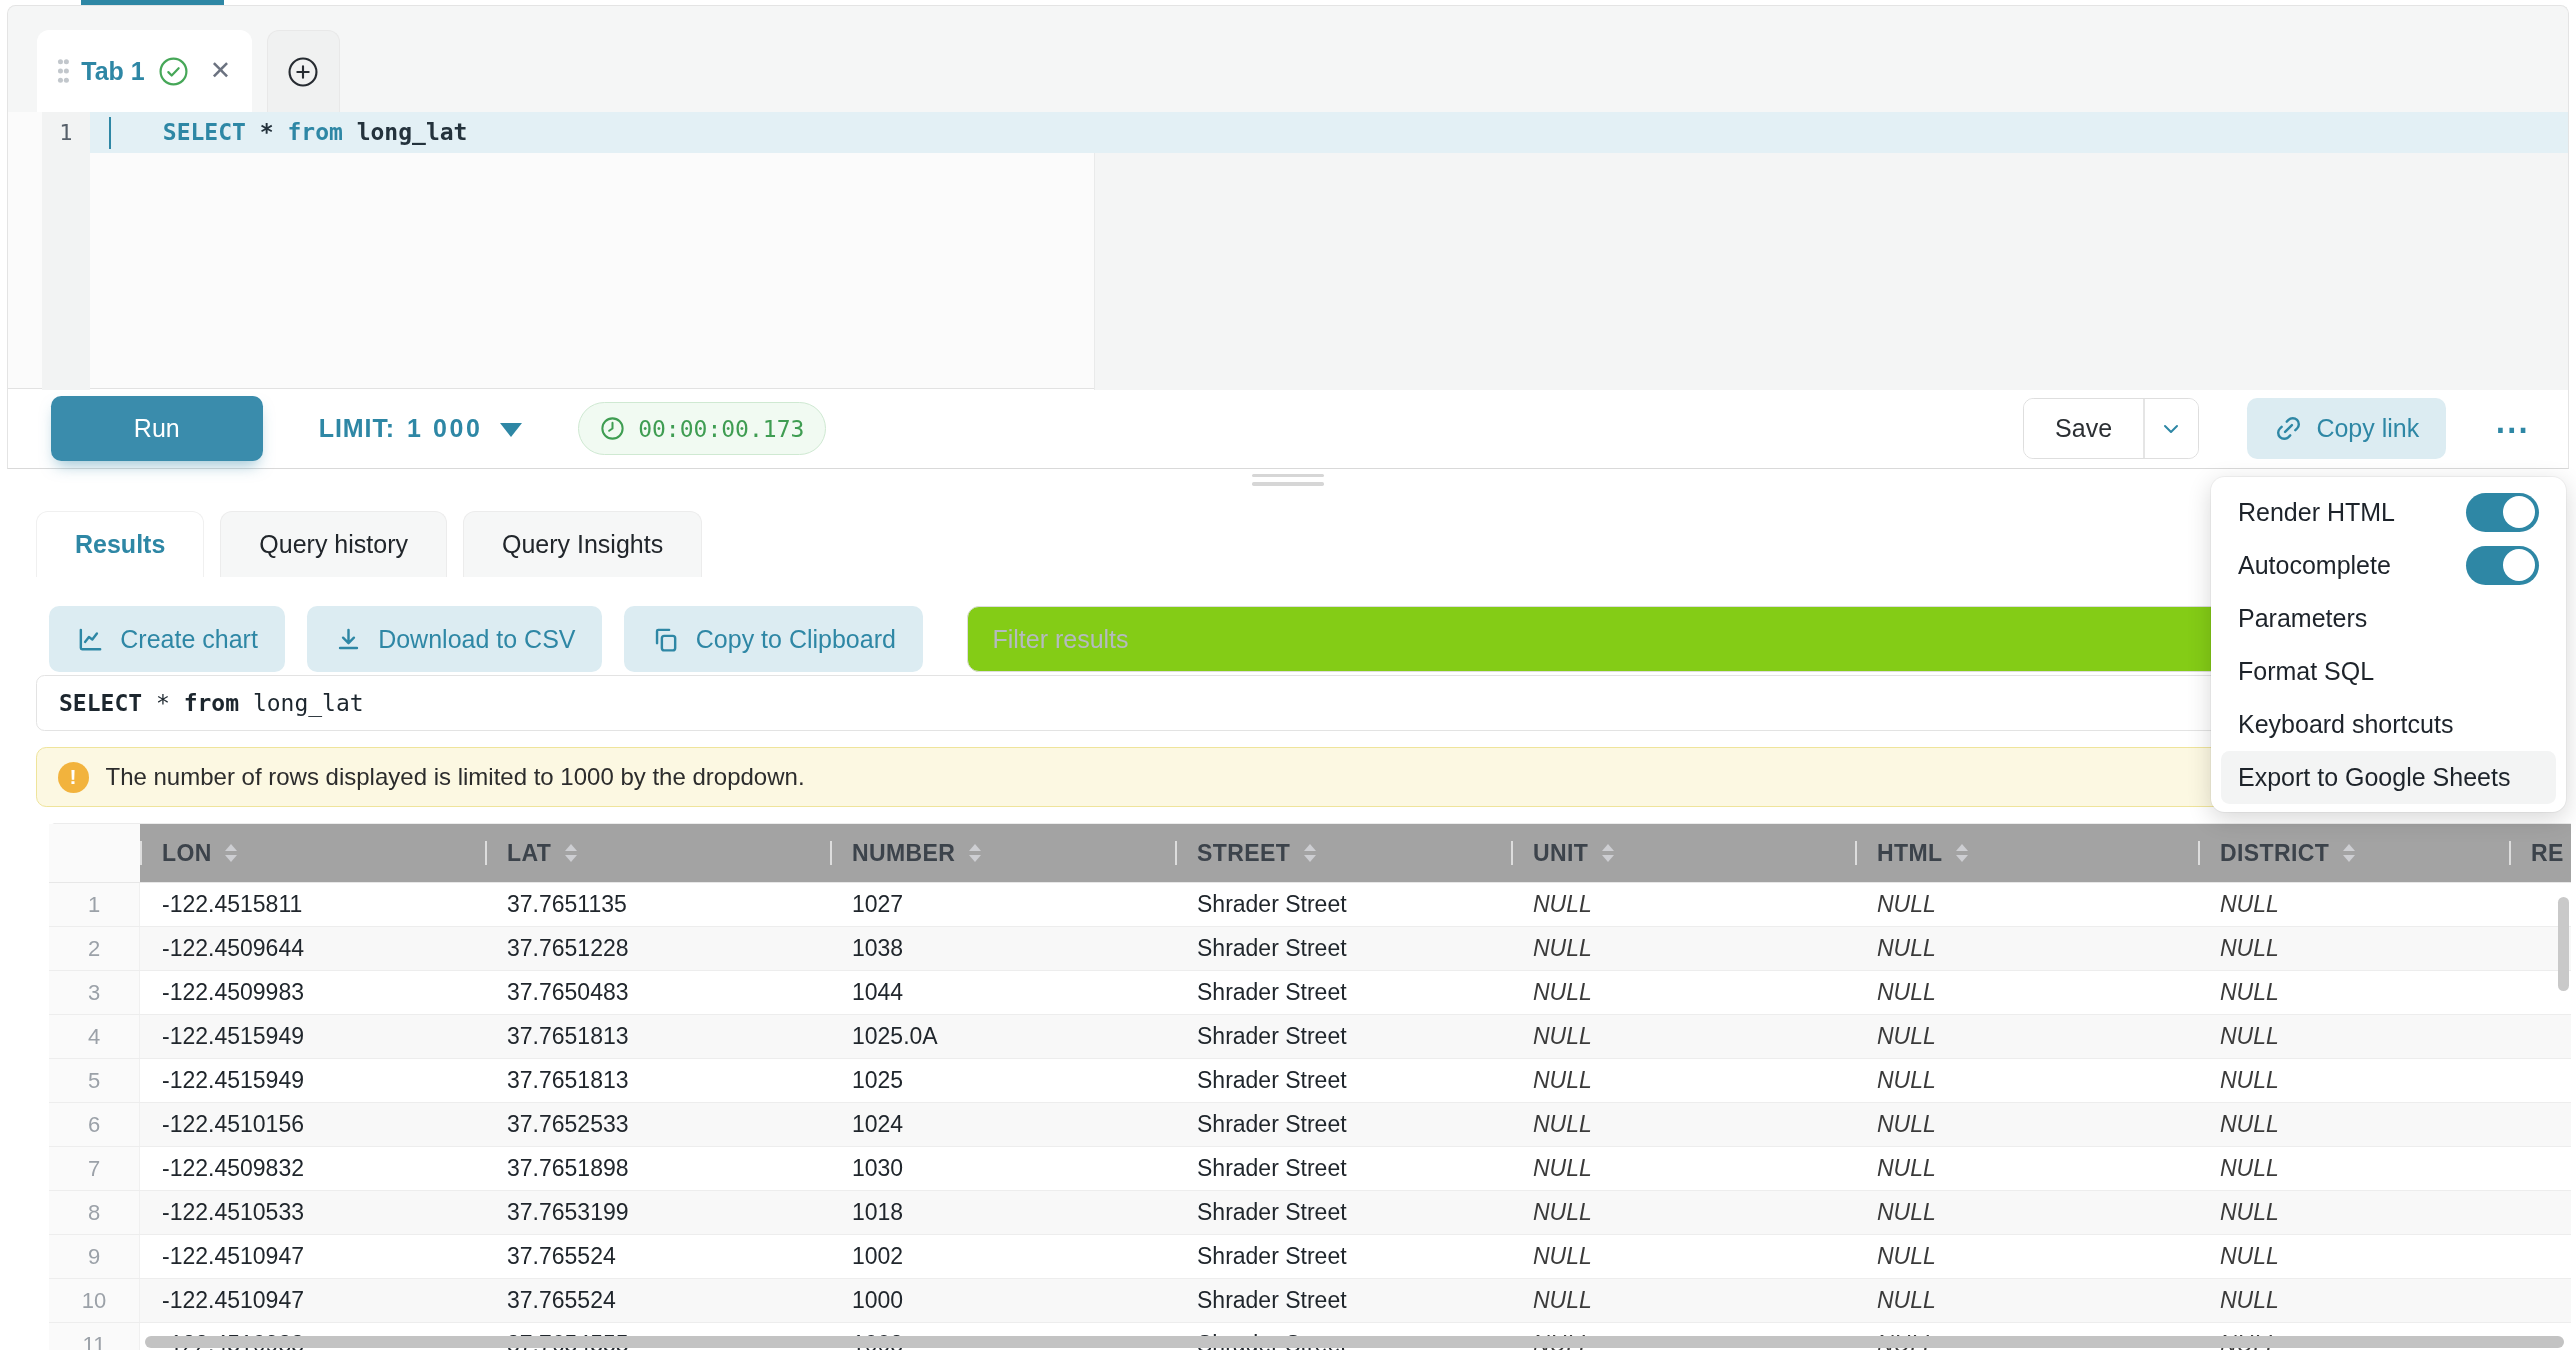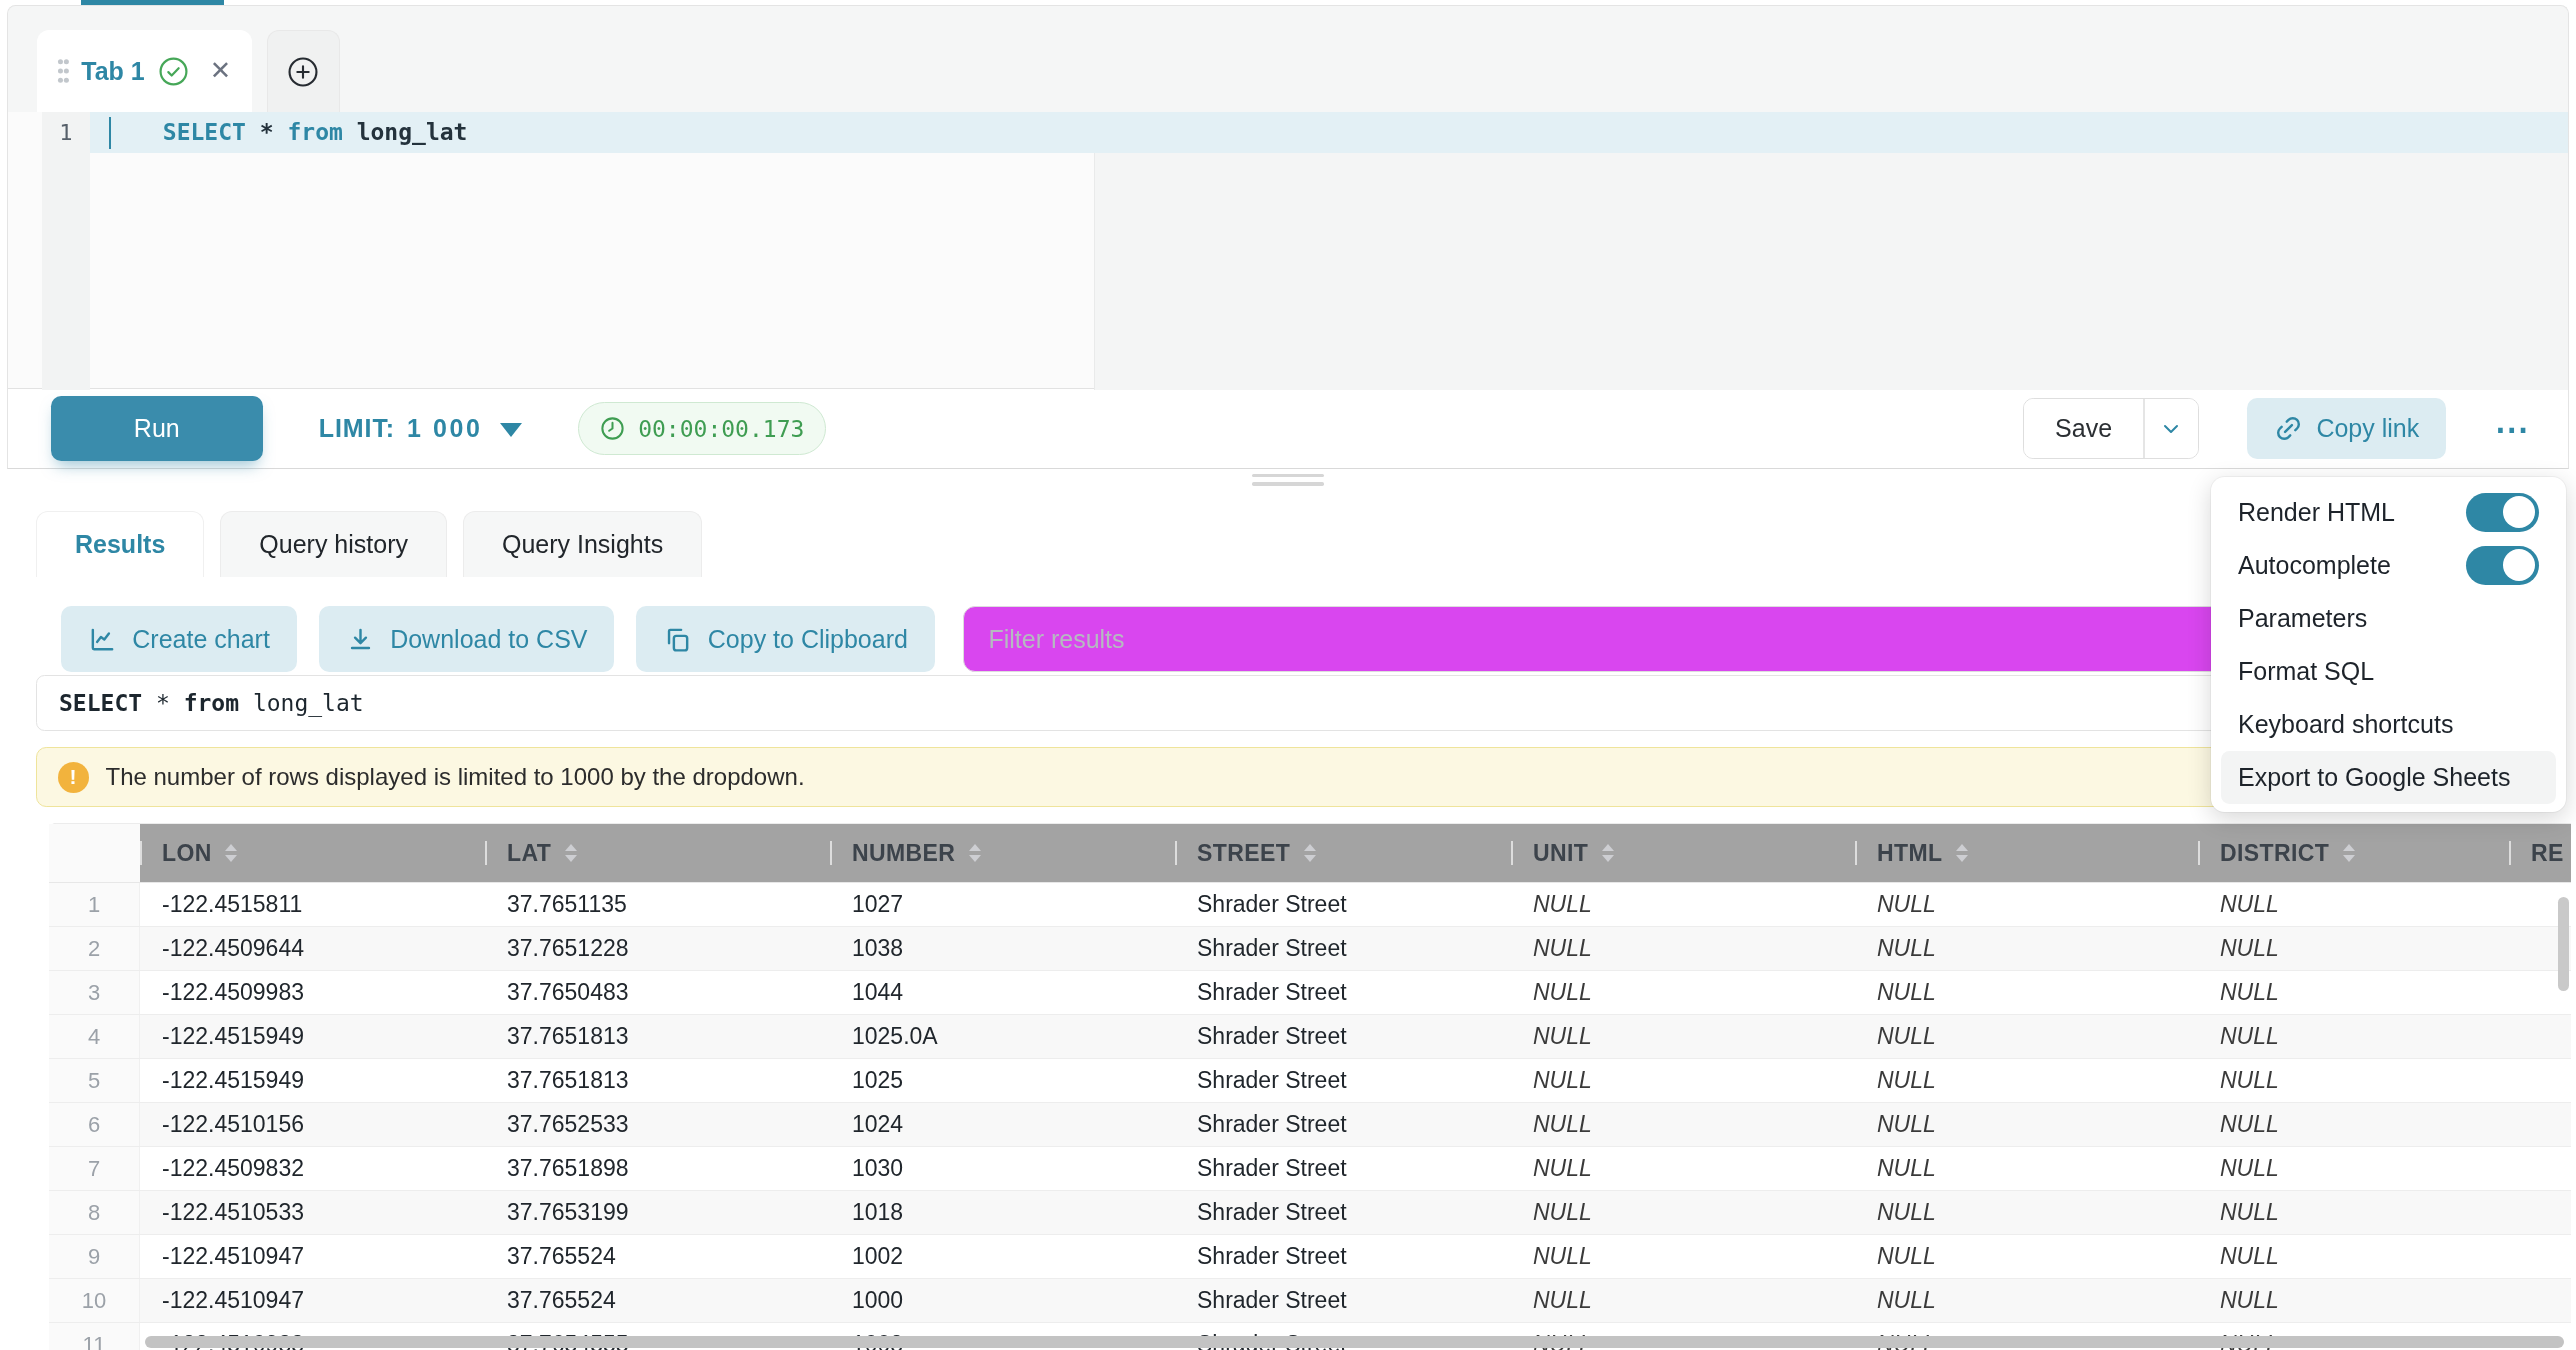--- a/index.html
+++ b/index.html
@@ -63,25 +63,25 @@
 
   .drag-handle{position:absolute;top:474px;left:50%;transform:translateX(-50%);width:72px;z-index:4;}
   .drag-handle div{height:3.4px;background:#d6d6d6;border-radius:1.7px;margin-bottom:5.1px;}
 
   
   .res-tabs{position:absolute;top:511px;left:36px;display:flex;gap:16px;height:66px;z-index:2;}
   .res-tab{height:66px;padding:0 38px;display:flex;align-items:center;font-size:25px;border-radius:12px 12px 0 0;
            background:#f6f7f7;border:0.9px solid #ececec;border-bottom:none;color:#21262b;}
   .res-tab.active{background:#fff;color:var(--accent);font-weight:600;border-color:#f0f0f0;}
 
-  .actions{position:absolute;top:598px;left:49px;right:22px;display:flex;align-items:center;gap:20px;height:82px;margin-left:12px;}
+  .actions{position:absolute;top:598px;left:49px;right:22px;display:flex;align-items:center;gap:36px;height:82px;}
   .action-btn{height:66px;padding:0 27px;background:var(--btnbg);border:none;border-radius:10.2px;
               display:flex;align-items:center;gap:15.3px;color:var(--accent);font-size:25px;}
   .filter{flex:1;height:66px;border:1.7px solid #ddd;border-radius:12px;font-size:25px;padding:0 24px;
-          margin-left:8.5px;color:#333;font-family:"Liberation Sans",sans-serif;background:#d946ef;}
+          margin-left:8.5px;color:#333;font-family:"Liberation Sans",sans-serif;background:#84cc16;}
   .filter::placeholder{color:#b5bac0;}
 
   .sql-box{position:absolute;top:675px;left:36px;right:22px;height:56px;background:#fff;border:1.7px solid #e3e3e3;
            border-radius:8.5px;display:flex;align-items:center;padding:0 22px;
            font-family:"DejaVu Sans Mono",monospace;font-size:23px;color:#1c262e;white-space:pre;}
   .sql-box .b{font-weight:bold;}
 
   .warning{position:absolute;top:747px;left:36px;right:22px;height:60px;background:var(--warn-bg);
            border:1.7px solid var(--warn-border);border-radius:10.2px;display:flex;align-items:center;gap:17px;
            padding:0 20.5px;font-size:24px;color:#2c2c2c;}

